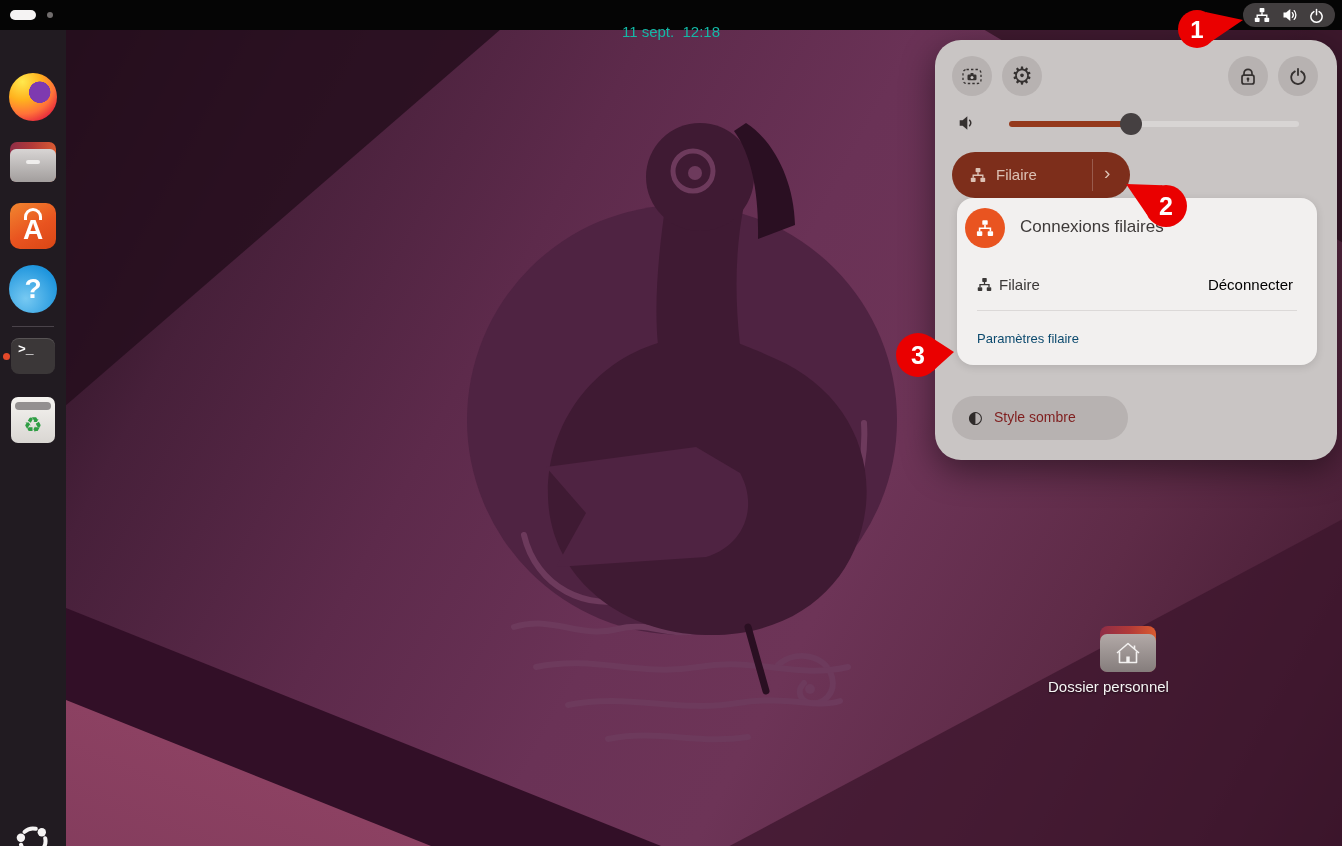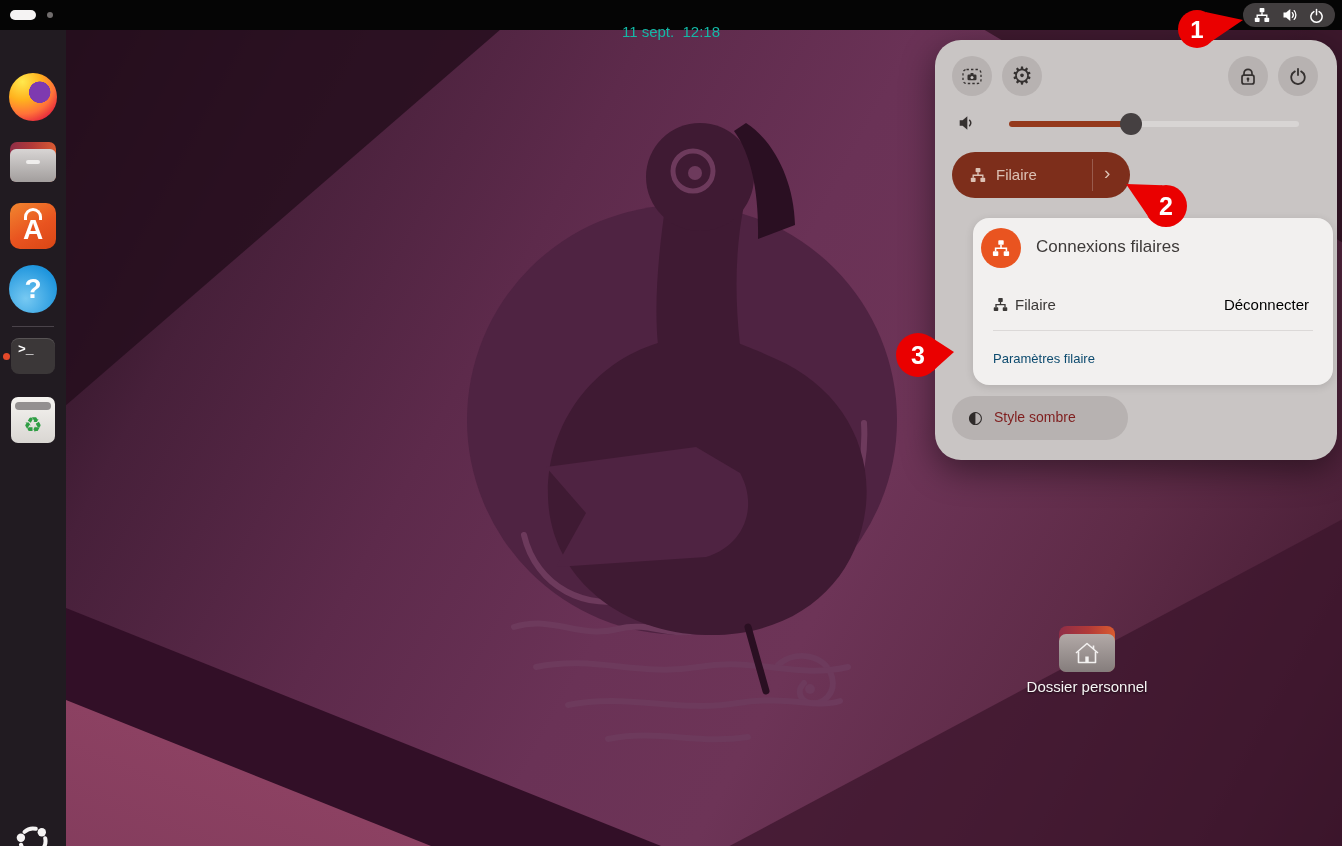--- a/index.html
+++ b/index.html
@@ -69,21 +69,21 @@
   .icon-terminal .glyph{position:absolute;left:7px;top:4px;color:#fff;font-weight:bold;font-size:13px;
     font-family:"Liberation Mono","DejaVu Sans Mono",monospace;}
   .running-dot{position:absolute;left:3px;top:323px;width:7px;height:7px;border-radius:50%;background:#e4492a;}
   .icon-trash{position:relative;width:44px;height:46px;border-radius:7px;
     background:linear-gradient(#f6f4f1,#d9d6d2);}
   .icon-trash .band{position:absolute;left:4px;right:4px;top:5px;height:8px;border-radius:4px;background:#939090;}
   .icon-trash .recycle{position:absolute;left:0;right:0;top:15px;text-align:center;color:#2f9e44;font-size:21px;line-height:26px;}
   .icon-ubuntu{width:40px;height:40px;}
 
   
-  .desktop-icon{position:absolute;left:1007px;top:626px;width:160px;z-index:1;cursor:pointer;text-align:center;}
+  .desktop-icon{position:absolute;left:1048px;top:626px;width:160px;z-index:1;cursor:pointer;}
   .home-folder{position:relative;width:56px;height:46px;margin:0 auto;}
   .home-folder .back{position:absolute;inset:0;border-radius:8px;
     background:linear-gradient(95deg,#8e2d47 0%,#b23a38 50%,#e0602f 100%);}
   .home-folder .front{position:absolute;left:0;right:0;top:8px;bottom:0;border-radius:7px;
     background:linear-gradient(#b2a9a7,#857d7c);display:flex;align-items:center;justify-content:center;}
   .desktop-icon .label{margin-top:6px;color:#f7f5f5;font-size:15px;text-shadow:0 1px 2px rgba(0,0,0,.65);}
 
   
   .panel{position:absolute;left:935px;top:40px;width:402px;height:420px;border-radius:26px;
     background:var(--panel-bg);box-shadow:0 10px 34px rgba(0,0,0,.45);z-index:5;color:#383434;}
@@ -98,22 +98,22 @@
   .toggle{position:absolute;top:112px;height:46px;border-radius:23px;background:var(--panel-button);cursor:pointer;}
   .toggle.wired{left:17px;width:178px;background:var(--wired-button);color:#dcc1b4;}
   .wired-icon{position:absolute;left:18px;top:15px;}
   .wired-label{position:absolute;left:44px;top:14px;font-size:15px;}
   .wired-sep{position:absolute;left:140px;top:7px;bottom:7px;width:1px;background:rgba(255,255,255,.22);}
   .wired-chevron{position:absolute;left:152px;top:10px;font-size:19px;color:#dcc1b4;}
   .toggle.power-mode{left:207px;width:174px;color:#312d2c;}
   .pm-icon{position:absolute;left:14px;top:13px;}
   .pm-title{position:absolute;left:40px;top:7px;font-size:14px;color:#312d2c;}
   .pm-sub{position:absolute;left:40px;top:24px;font-size:12px;color:#555150;}
-  .submenu{position:absolute;left:22px;top:178px;width:360px;height:167px;border-radius:16px;
-    background:var(--submenu-bg);box-shadow:0 2px 8px rgba(0,0,0,.12);margin-left:16px;}
+  .submenu{position:absolute;left:22px;top:158px;width:360px;height:167px;border-radius:16px;
+    background:var(--submenu-bg);box-shadow:0 2px 8px rgba(0,0,0,.12);}
   .submenu-header{position:absolute;left:8px;top:10px;height:40px;right:12px;}
   .submenu-badge{position:absolute;left:0;top:0;width:40px;height:40px;border-radius:50%;background:var(--accent-orange);
     display:flex;align-items:center;justify-content:center;color:#fff;}
   .submenu-title{position:absolute;left:55px;top:9px;font-size:17px;color:#3e3a39;}
   .conn-row{position:absolute;left:20px;right:24px;top:75px;height:24px;cursor:pointer;}
   .conn-icon{position:absolute;left:0;top:4px;color:#3b3837;}
   .conn-label{position:absolute;left:22px;top:3px;font-size:15px;color:#3b3837;}
   .conn-action{position:absolute;right:0;top:3px;font-size:15px;color:#000000;cursor:pointer;}
   .submenu-divider{position:absolute;left:20px;right:20px;top:112px;height:1px;background:#dcd9d8;}
   .settings-row{position:absolute;left:20px;right:24px;top:130px;height:24px;cursor:pointer;}

